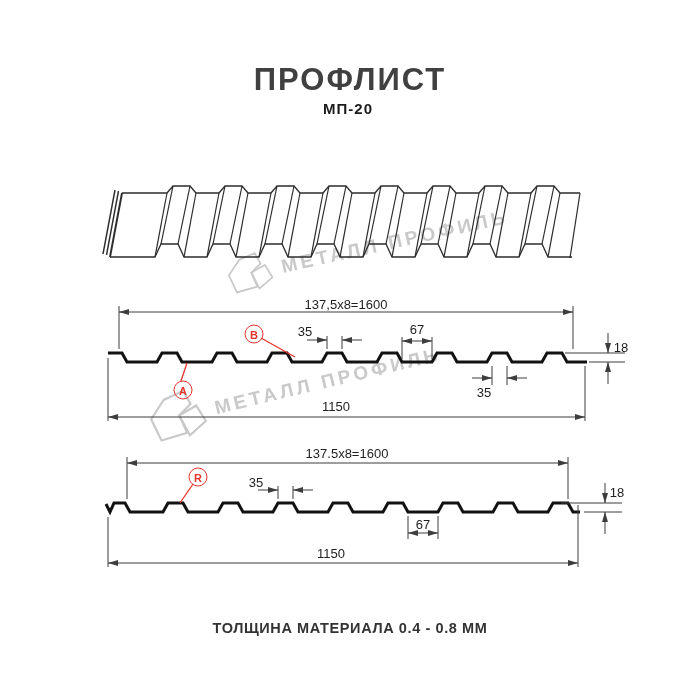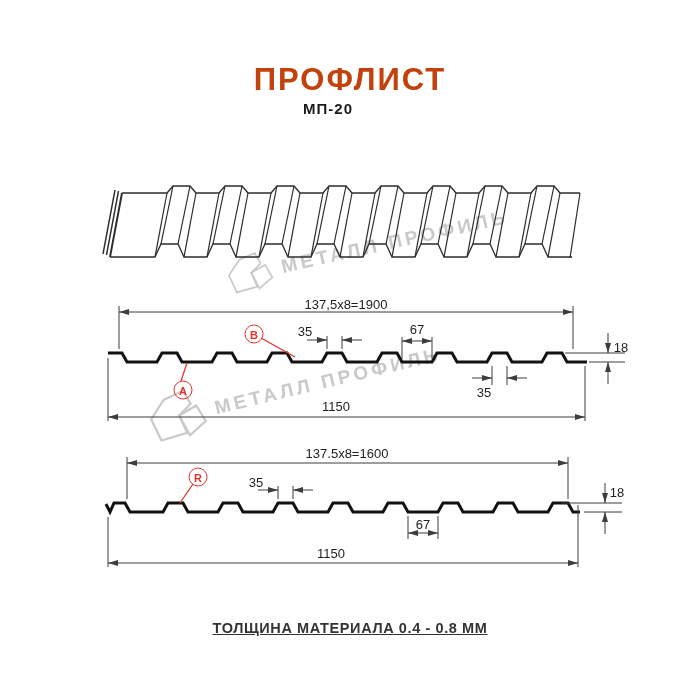--- a/index.html
+++ b/index.html
@@ -1,40 +1,40 @@
 <!DOCTYPE html>
 <html><head>
 <meta charset="utf-8">
 <style>
   html,body{margin:0;padding:0;background:#fff;}
   .canvas{position:relative;width:700px;height:700px;background:#fff;overflow:hidden;
           font-family:"Liberation Sans",sans-serif;}
   .abs{position:absolute;white-space:nowrap;}
   .ctr{transform:translate(-50%,-50%);}
-  .title{font-size:31px;font-weight:bold;letter-spacing:2px;color:#c2410c;}
+  .title{font-size:31px;font-weight:bold;letter-spacing:2px;color:#404040;}
   .subtitle{font-size:15px;font-weight:bold;letter-spacing:1px;color:#1b1b1b;}
   .footer-note{font-size:14.5px;font-weight:bold;letter-spacing:0.6px;color:#333;}
   .dim-label{font-size:13px;color:#1e1e1e;}
   .view-circle{position:absolute;width:17px;height:17px;border:1.6px solid #e5342b;
                border-radius:50%;display:flex;align-items:center;justify-content:center;
                font-size:11px;font-weight:bold;color:#e5342b;transform:translate(-50%,-50%);
                background:transparent;}
   .watermark{position:absolute;display:flex;align-items:center;gap:9px;pointer-events:none;}
   .wm-text{font-size:19px;font-weight:bold;letter-spacing:3.5px;}
   #wm1{left:228px;top:258px;transform:rotate(-12.5deg);transform-origin:left center;}
   #wm2{left:150px;top:398px;transform:rotate(-13.5deg);transform-origin:left center;}
   svg.layer{position:absolute;left:0;top:0;}
 </style>
 </head>
 <body>
 
 <div class="canvas">
 
   <div class="abs ctr title" style="left:350px;top:80px;">ПРОФЛИСТ</div>
-  <div class="abs ctr subtitle" style="left:328px;top:108px;">МП-20</div>
+  <div class="abs ctr subtitle" style="left:348px;top:108px;">МП-20</div>
 
   <div class="watermark" id="wm1">
     <svg width="46" height="42" viewBox="0 0 80 72">
       <path d="M10 62 L3 30 L26 8 L55 2 L61 22 L42 34 L47 60 Z" fill="none" stroke="#c9c9c9" stroke-width="3"></path>
       <path d="M42 34 L68 26 L76 50 L50 64 Z" fill="none" stroke="#c9c9c9" stroke-width="3"></path>
     </svg>
     <span class="wm-text" style="color:#c9c9c9">МЕТАЛЛ ПРОФИЛЬ</span>
   </div>
 
   <div class="watermark" id="wm2">
@@ -139,31 +139,31 @@
         <line x1="605" y1="483" x2="605" y2="503" stroke="#3d3d3d" stroke-width="1" marker-end="url(#ar)"></line>
         <line x1="605" y1="534" x2="605" y2="512" stroke="#3d3d3d" stroke-width="1" marker-end="url(#ar)"></line>
       </g>
       <g>
         <line x1="181" y1="381" x2="187" y2="363" stroke="#e5342b" stroke-width="1.3"></line>
         <line x1="261" y1="338" x2="295" y2="357" stroke="#e5342b" stroke-width="1.3"></line>
         <line x1="193" y1="484" x2="180" y2="503" stroke="#e5342b" stroke-width="1.3"></line>
       </g>
     </svg>
 
-  <div class="abs ctr dim-label" style="left:346px;top:304px;">137,5x8=1900</div>
+  <div class="abs ctr dim-label" style="left:346px;top:304px;">137,5x8=1600</div>
   <div class="abs ctr dim-label" style="left:305px;top:331px;">35</div>
   <div class="abs ctr dim-label" style="left:417px;top:329px;">67</div>
   <div class="abs ctr dim-label" style="left:621px;top:347px;">18</div>
   <div class="abs ctr dim-label" style="left:484px;top:392px;">35</div>
   <div class="abs ctr dim-label" style="left:336px;top:406px;">1150</div>
 
   <div class="abs ctr dim-label" style="left:347px;top:453px;">137.5x8=1600</div>
   <div class="abs ctr dim-label" style="left:256px;top:482px;">35</div>
   <div class="abs ctr dim-label" style="left:423px;top:524px;">67</div>
   <div class="abs ctr dim-label" style="left:617px;top:492px;">18</div>
   <div class="abs ctr dim-label" style="left:331px;top:553px;">1150</div>
 
   <div class="view-circle" style="left:183px;top:390px;">A</div>
   <div class="view-circle" style="left:254px;top:334px;">B</div>
   <div class="view-circle" style="left:198px;top:477px;">R</div>
 
-  <div class="abs ctr footer-note" style="left:350px;top:628px;text-decoration:underline;">ТОЛЩИНА МАТЕРИАЛА 0.4 - 0.8 ММ</div>
+  <div class="abs ctr footer-note" style="left:350px;top:628px;">ТОЛЩИНА МАТЕРИАЛА 0.4 - 0.8 ММ</div>
 </div>
 
 </body></html>

